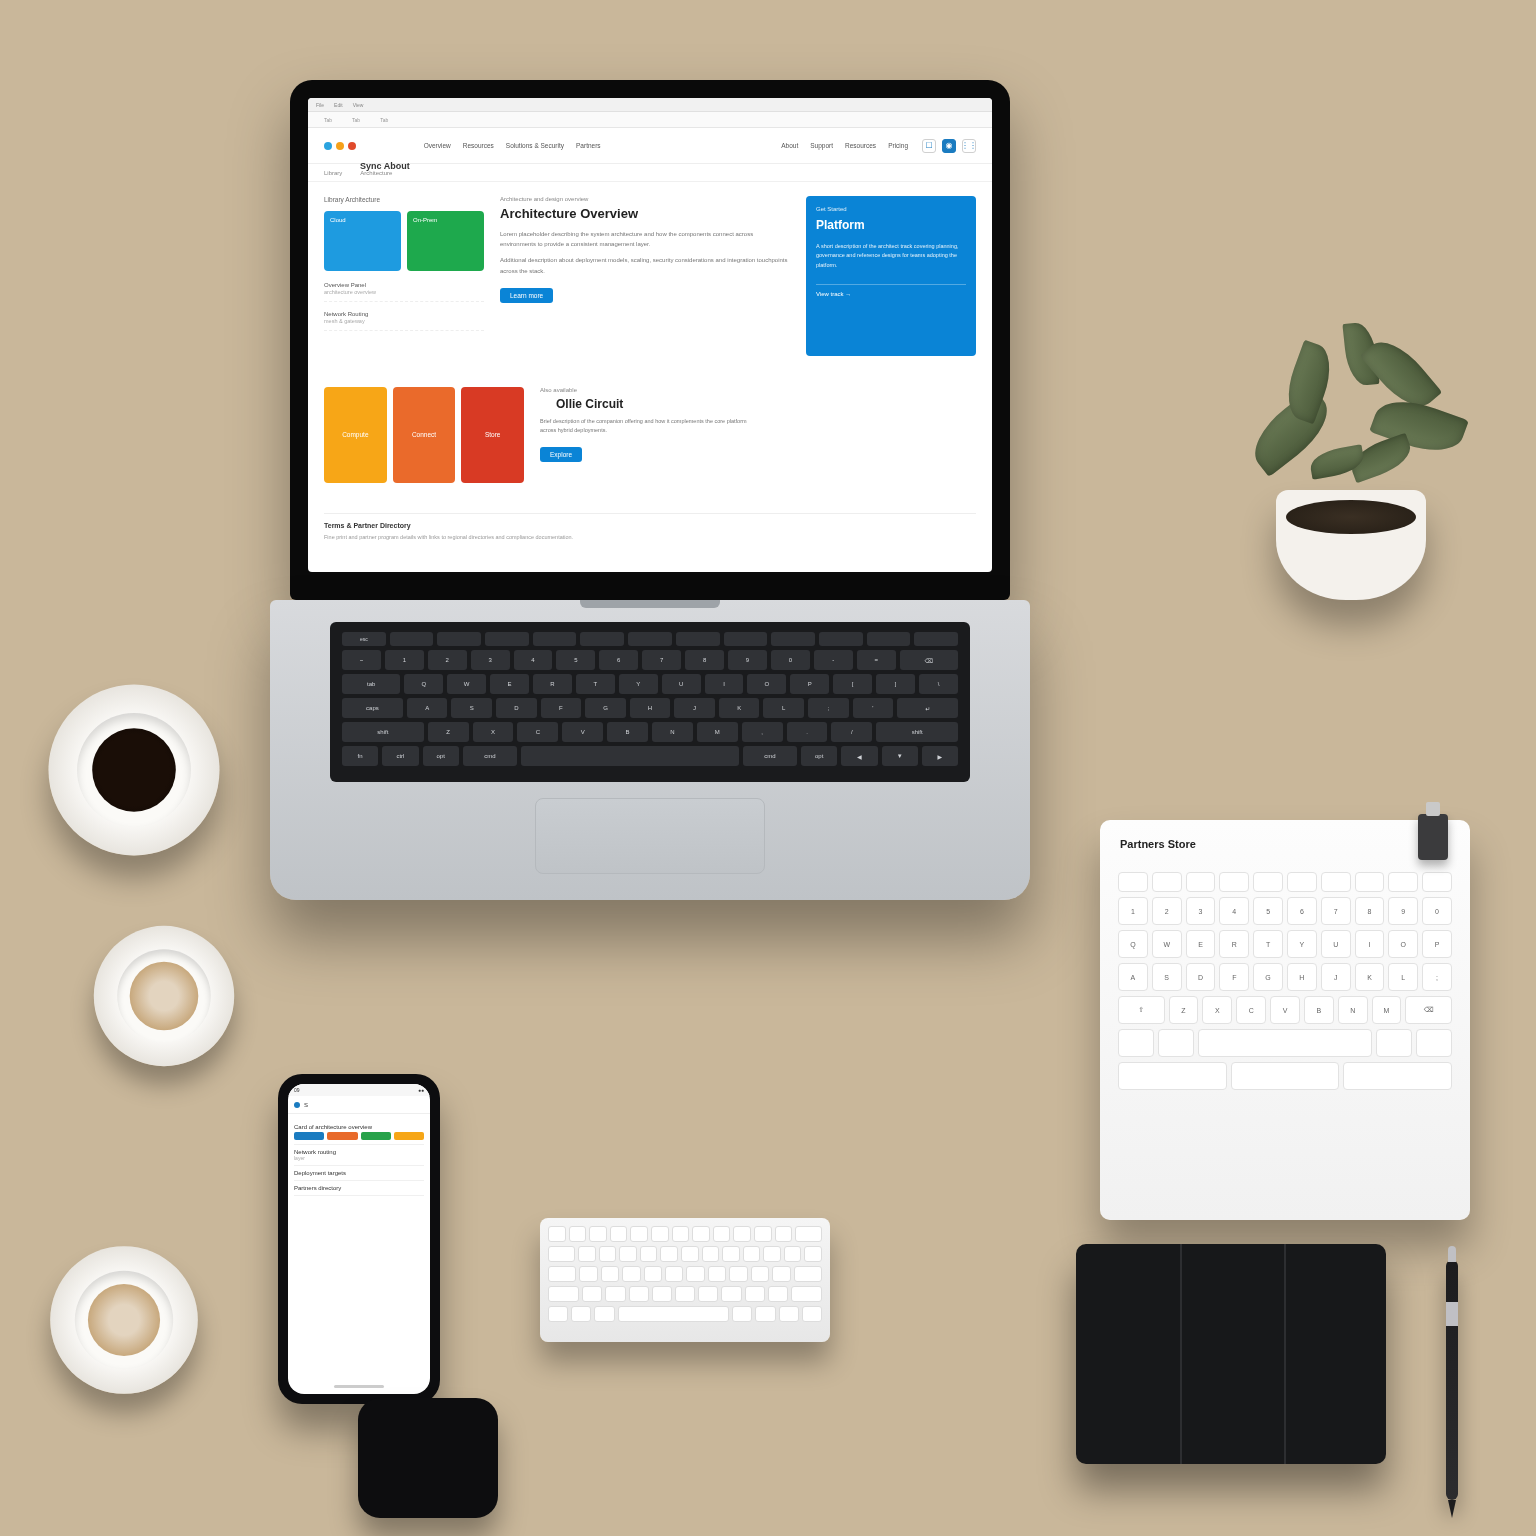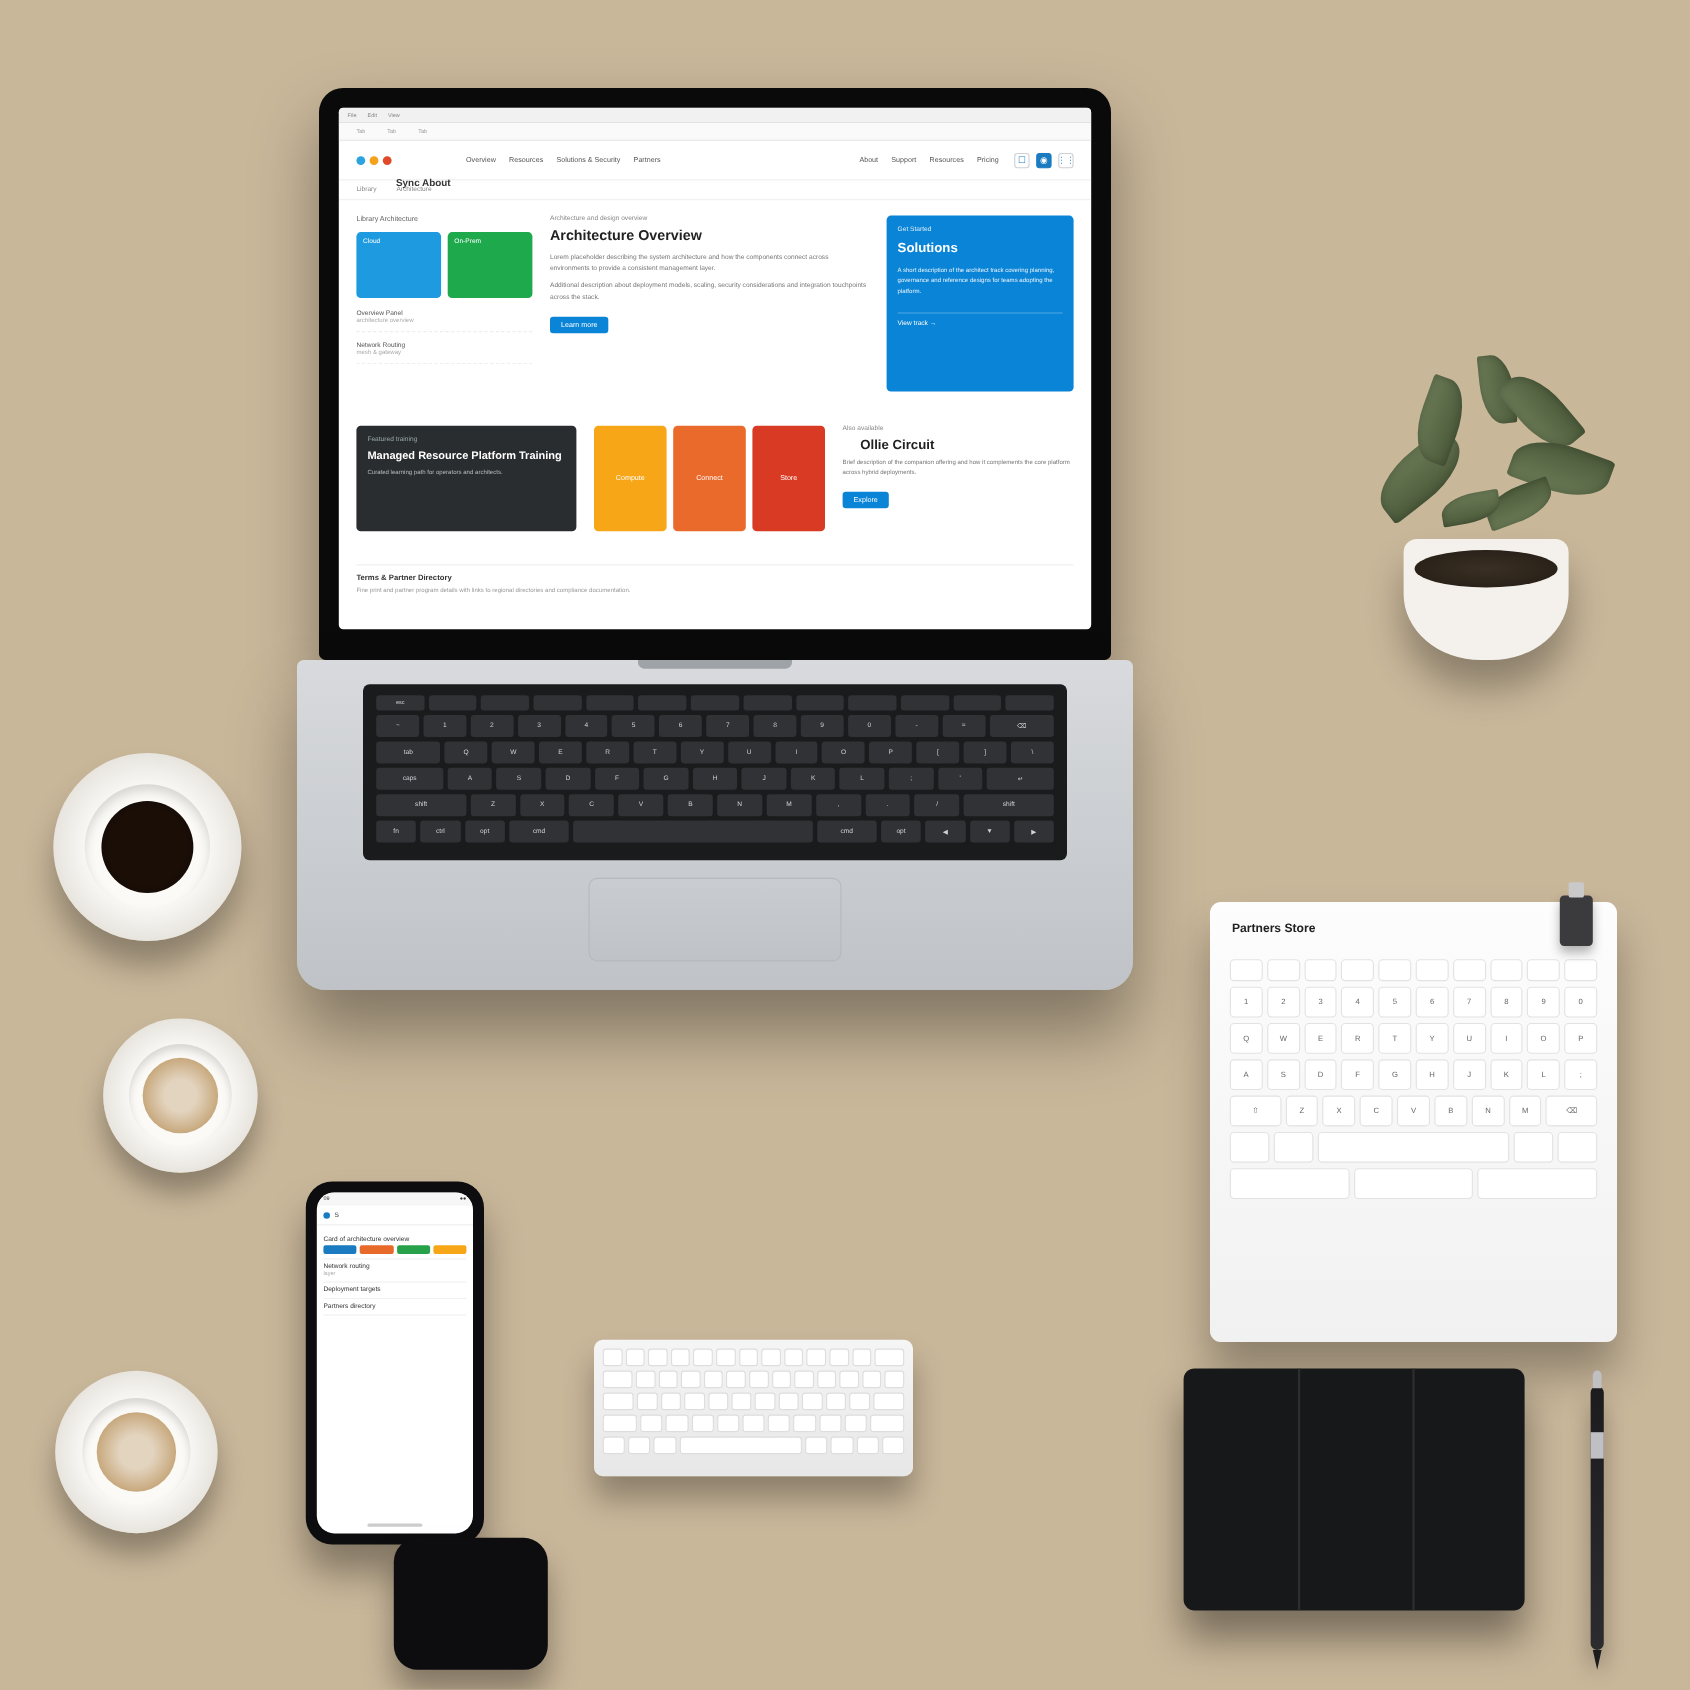--- a/index.html
+++ b/index.html
@@ -394,32 +394,27 @@
           <div class="kicker">Architecture and design overview</div>
           <h2>Architecture Overview</h2>
           <p>Lorem placeholder describing the system architecture and how the components connect across environments to provide a consistent management layer.</p>
           <p>Additional description about deployment models, scaling, security considerations and integration touchpoints across the stack.</p>
           <span class="btn">Learn more</span>
         </section>
 
         <aside class="rail">
           <div class="rail-card">
             <div class="rc-kicker">Get Started</div>
-            <h3>Solutions</h3>
+            <h3>Platform</h3>
             <p>A short description of the architect track covering planning, governance and reference designs for teams adopting the platform.</p>
             <div class="rc-link">View track →</div>
           </div>
         </aside>
 
         <div class="row2">
-          <div class="dark-card">
-            <div class="dc-kicker">Featured training</div>
-            <h3>Managed Resource Platform Training</h3>
-            <p>Curated learning path for operators and architects.</p>
-          </div>
           <div class="tri">
             <div class="tile y">Compute</div>
             <div class="tile o">Connect</div>
             <div class="tile r">Store</div>
           </div>
           <div class="r2right">
             <div class="k">Also available</div>
             <h3>Ollie Circuit</h3>
             <p>Brief description of the companion offering and how it complements the core platform across hybrid deployments.</p>
             <span class="btn">Explore</span>

